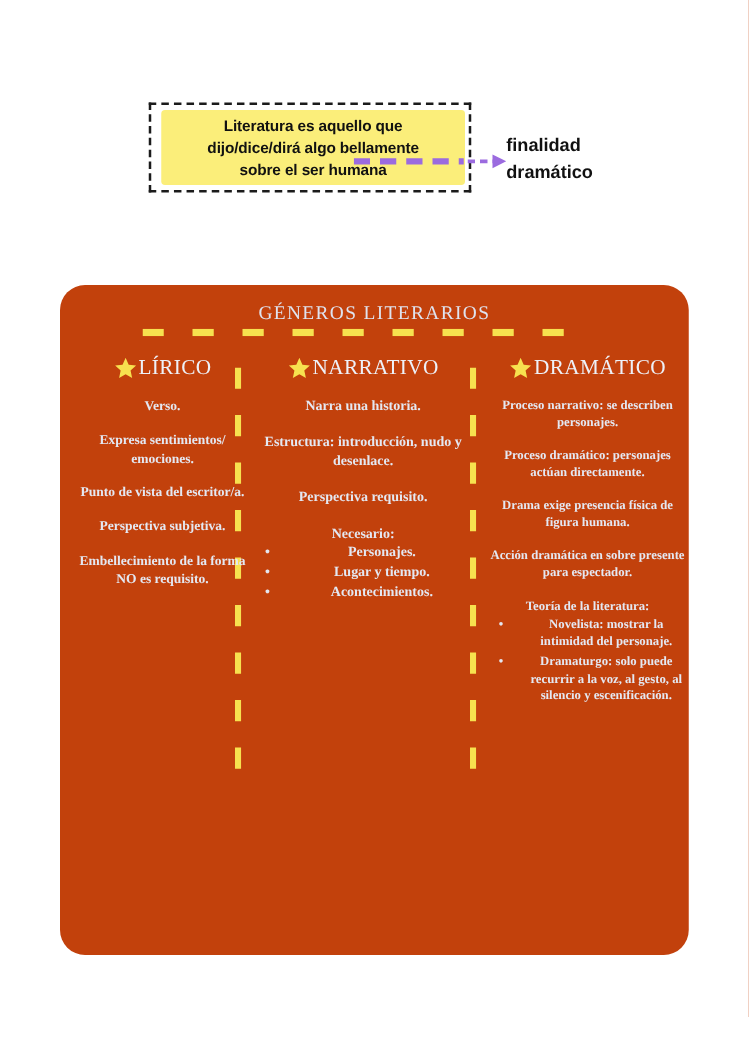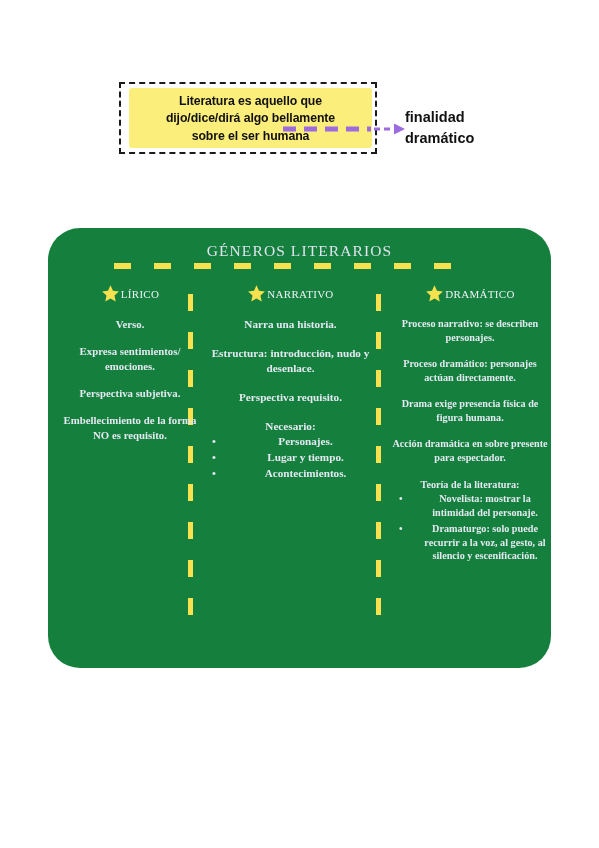--- a/index.html
+++ b/index.html
@@ -94,23 +94,23 @@
     text-align: left;
   }
   #finalidad-label span { display: block; }
 
   
   #genres-panel {
     position: absolute;
     left: 48px;
     top: 228px;
     width: 503px;
-    height: 440px;
-    background: #15803d;
-    border-radius: 32px;
+    height: 536px;
+    background: #c2410c;
+    border-radius: 20px;
   }
 
   #panel-title {
     position: absolute;
     left: 0;
     top: 14px;
     width: 100%;
     text-align: center;
     color: #dfe3ef;
     font-family: "Liberation Serif", "DejaVu Serif", serif;
@@ -145,21 +145,21 @@
     white-space: nowrap;
   }
   .col-header .star-icon {
     display: inline-block;
     width: 19px;
     height: 19px;
     flex: none;
   }
   .col-header .col-title {
     font-family: "Liberation Serif", "DejaVu Serif", serif;
-    font-size: 11px;
+    font-size: 17px;
     color: #eef1f8;
     letter-spacing: 0.3px;
   }
 
   .col-body {
     padding: 0 6px;
     text-align: center;
   }
   .col-line {
     font-family: "Liberation Serif", "DejaVu Serif", serif;
@@ -261,20 +261,21 @@
   <div class="column" id="col-lirico">
     <div class="col-header">
       <svg class="star-icon" viewBox="0 0 24 24">
         <path d="M12 1.6 L15.1 8.6 L22.6 9.4 L17 14.5 L18.6 22 L12 18.2 L5.4 22 L7 14.5 L1.4 9.4 L8.9 8.6 Z" fill="#f7e14f"></path>
       </svg>
       <span class="col-title">LÍRICO</span>
     </div>
     <div class="col-body">
       <div class="col-line">Verso.</div>
       <div class="col-line">Expresa sentimientos/ emociones.</div>
+      <div class="col-line">Punto de vista del escritor/a.</div>
       <div class="col-line">Perspectiva subjetiva.</div>
       <div class="col-line">Embellecimiento de la forma NO es requisito.</div>
     </div>
   </div>
 
   <div class="column" id="col-narrativo">
     <div class="col-header">
       <svg class="star-icon" viewBox="0 0 24 24">
         <path d="M12 1.6 L15.1 8.6 L22.6 9.4 L17 14.5 L18.6 22 L12 18.2 L5.4 22 L7 14.5 L1.4 9.4 L8.9 8.6 Z" fill="#f7e14f"></path>
       </svg>

